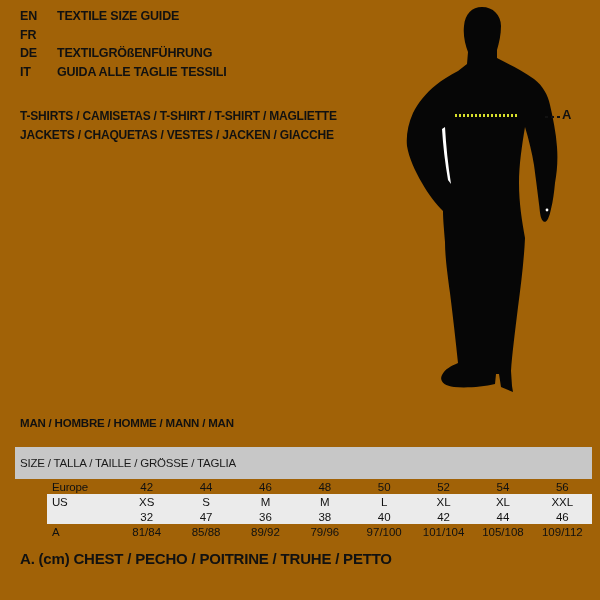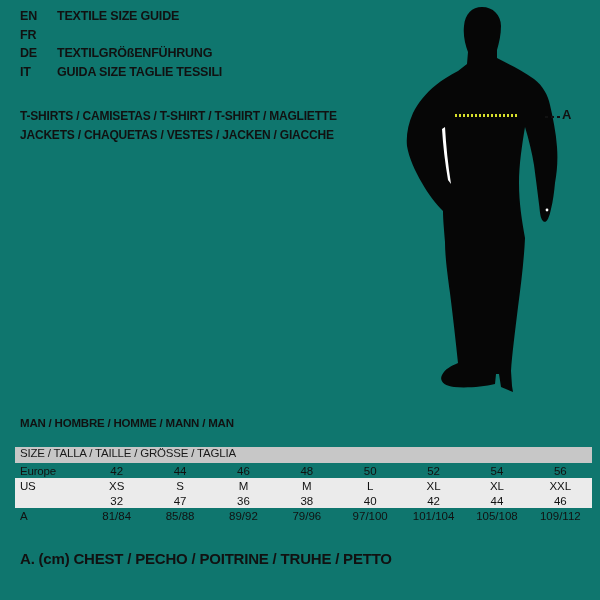--- a/index.html
+++ b/index.html
@@ -1,17 +1,17 @@
 <!DOCTYPE html>
 <html><head>
 <meta charset="utf-8">
 <style>
   html,body { margin:0; padding:0; background:#ffffff; }
   .page {
-    position:relative; width:600px; height:600px; background:#0f766e;
+    position:relative; width:600px; height:600px; background:#a16207;
     font-family:"Liberation Sans", sans-serif; color:#111;
     overflow:hidden;
     text-decoration:underline;
   }
 
   
   .lang-list { position:absolute; left:20px; top:7px; }
   .lang-row { display:flex; height:18.6px; align-items:center; }
   .lang-code { width:37px; font-size:12.5px; font-weight:bold; letter-spacing:-0.2px; }
   .lang-label { font-size:12.5px; font-weight:bold; letter-spacing:-0.2px; white-space:nowrap; }
@@ -32,24 +32,24 @@
     background:repeating-linear-gradient(90deg, #111 0 3px, rgba(0,0,0,0) 3px 6px);
   }
   .measure-a { position:absolute; left:562px; top:107px; font-size:13px; font-weight:600; }
 
   
   .man-title { position:absolute; left:20px; top:417px; font-size:11.5px; font-weight:bold; letter-spacing:-0.2px; white-space:nowrap; }
 
   
   .size-table { position:absolute; left:15px; top:447px; width:577px; font-size:11.5px; }
   .st-header {
-    height:16px; background:var(--header-bg,#c7c7c7); display:flex; 
+    height:32px; background:var(--header-bg,#c7c7c7); display:flex; align-items:center;
     padding-left:5px; box-sizing:border-box; color:#1a1a1a; letter-spacing:-0.2px;
   }
-  .st-row { display:flex; height:15px; align-items:center; }
+  .st-row { display:flex; height:15px; align-items:center;margin-left:32px; }
   .st-row.shaded { background:var(--shaded-bg,#ebebeb); }
   .st-label { width:70px; padding-left:5px; box-sizing:border-box; letter-spacing:-0.2px; }
   .st-cell { flex:1; text-align:center; }
 
   
   .note { position:absolute; left:20px; top:550px; font-size:15px; font-weight:bold; letter-spacing:-0.2px; white-space:nowrap; }
 </style>
 </head>
 <body>
 
@@ -62,21 +62,21 @@
     </div>
     <div class="lang-row">
       <span class="lang-code">FR</span>
     </div>
     <div class="lang-row">
       <span class="lang-code">DE</span>
       <span class="lang-label">TEXTILGRÖßENFÜHRUNG</span>
     </div>
     <div class="lang-row">
       <span class="lang-code">IT</span>
-      <span class="lang-label">GUIDA SIZE TAGLIE TESSILI</span>
+      <span class="lang-label">GUIDA ALLE TAGLIE TESSILI</span>
     </div>
   </div>
 
   <div class="cat-lines">
     <div class="cat-line">T-SHIRTS / CAMISETAS / T-SHIRT / T-SHIRT / MAGLIETTE</div>
     <div class="cat-line">JACKETS / CHAQUETAS / VESTES / JACKEN / GIACCHE</div>
   </div>
 
   <div class="figure">
     <svg viewBox="0 0 175 390" aria-hidden="true">

